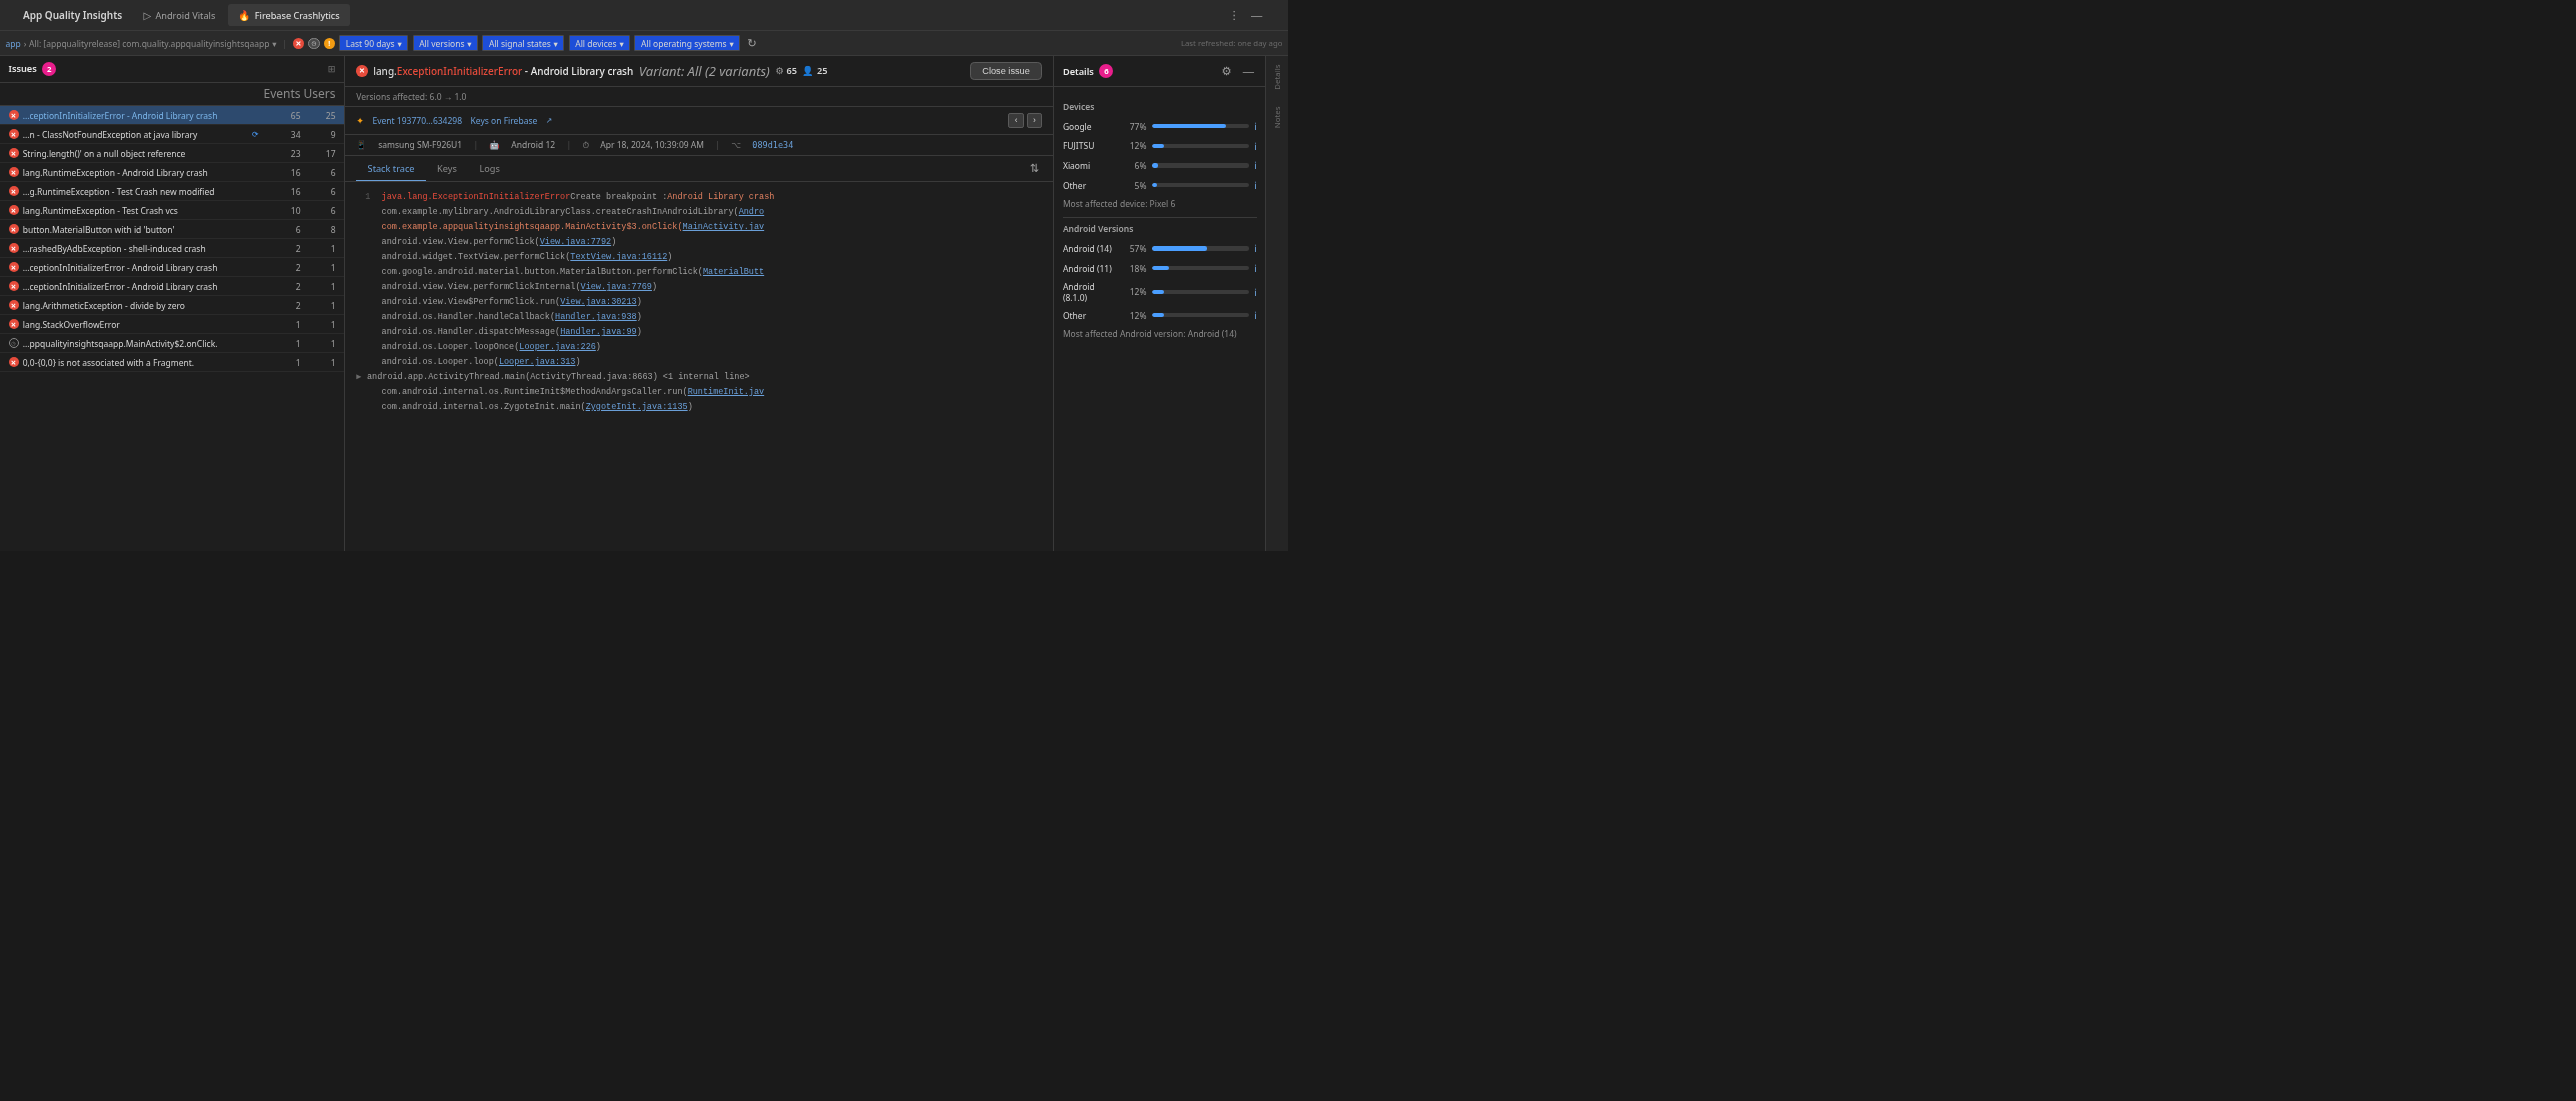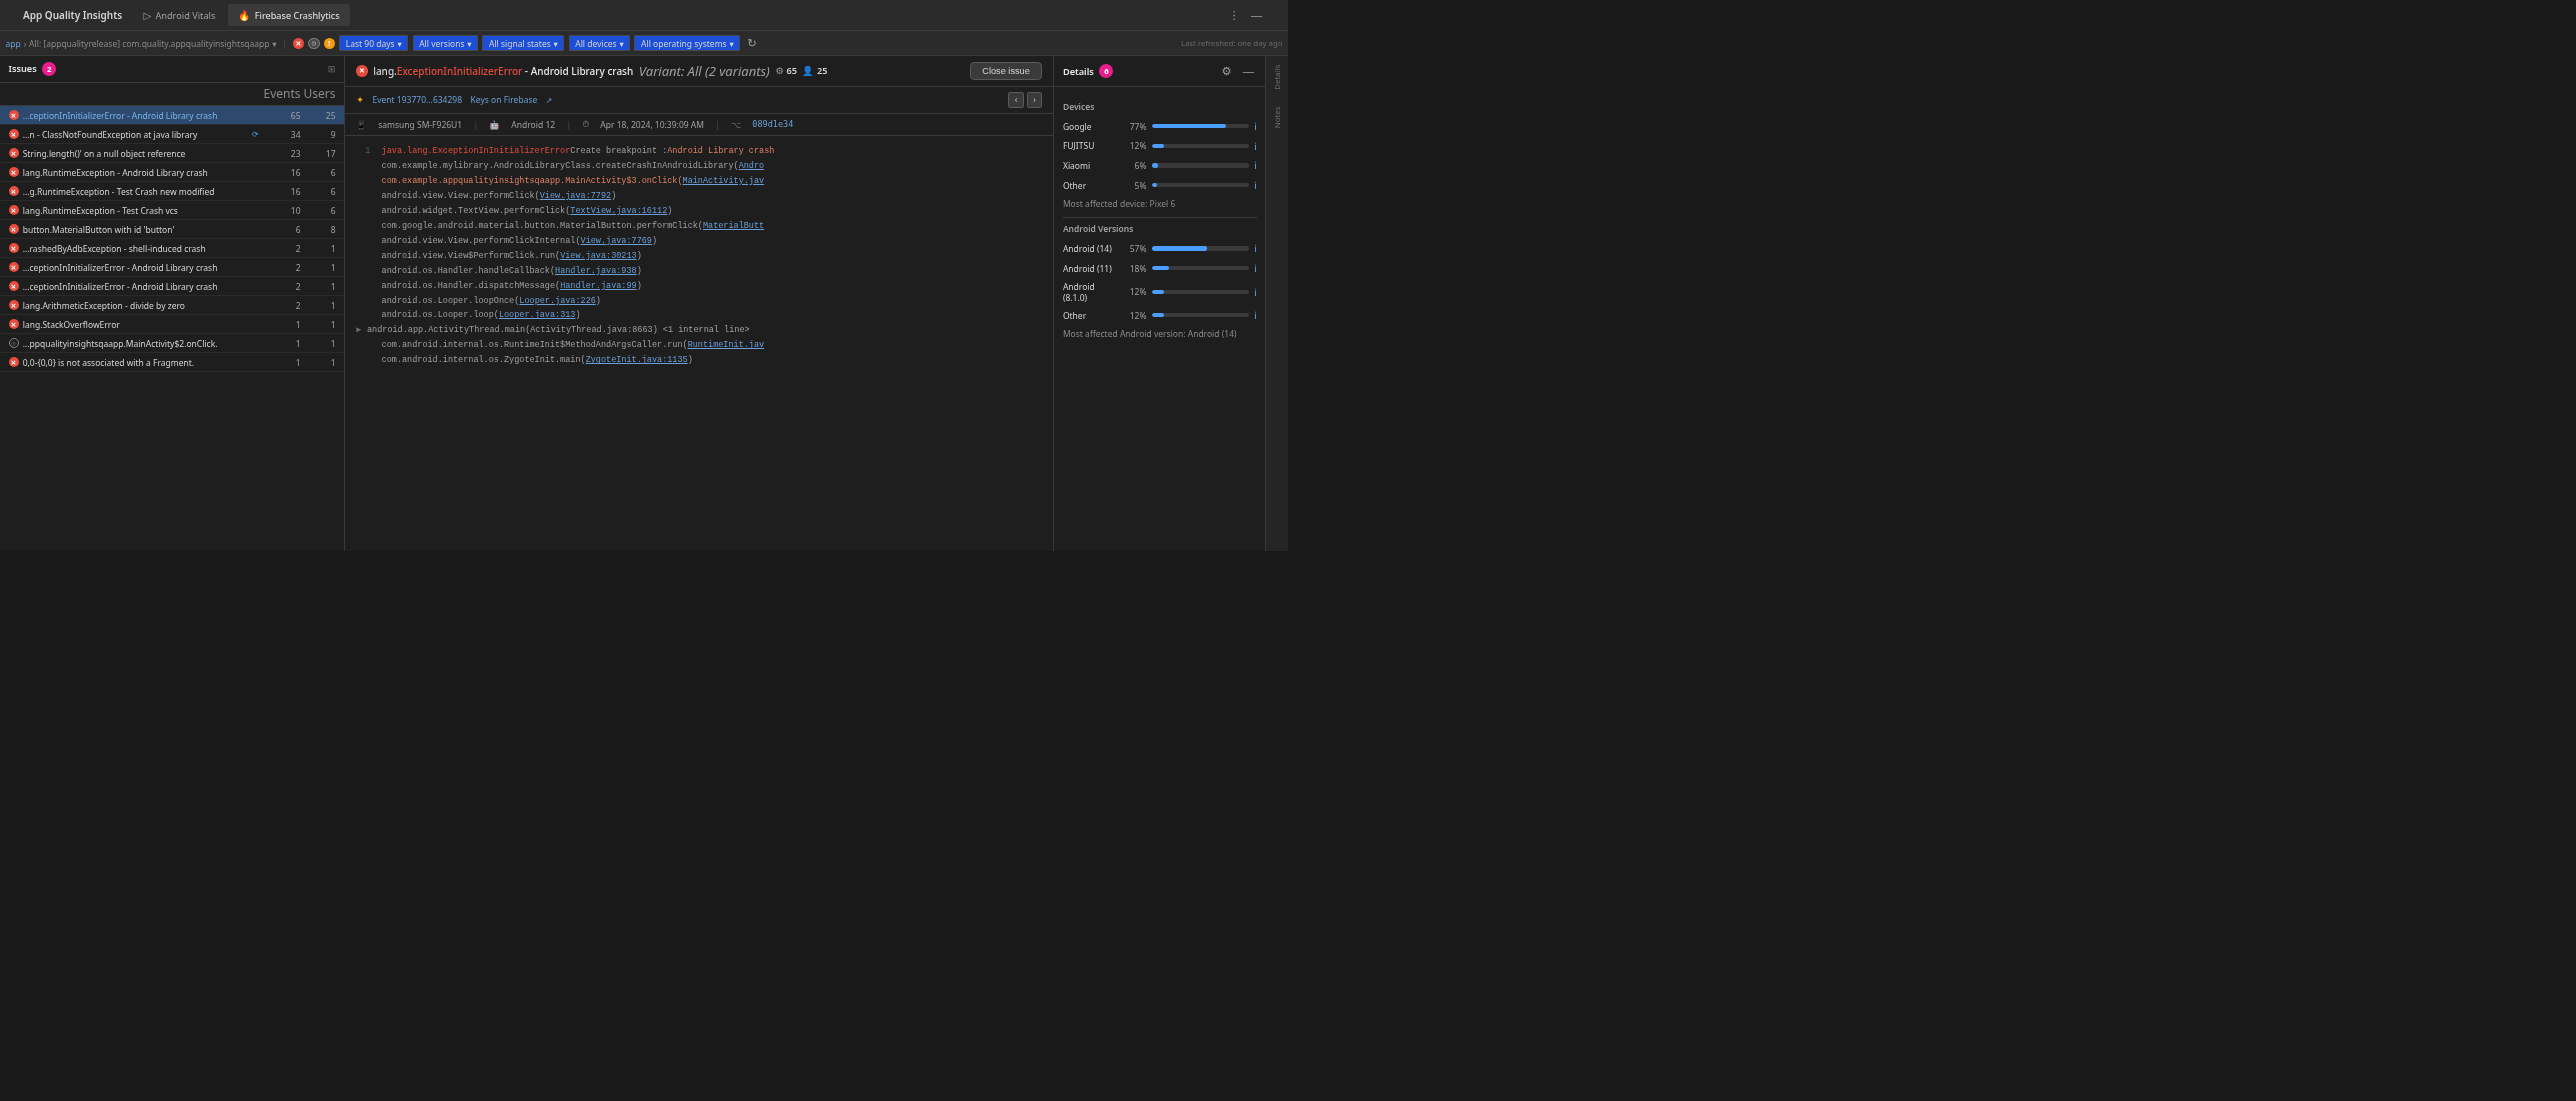--- a/index.html
+++ b/index.html
@@ -638,20 +638,23 @@
         <span style="font-size:9.2px;">⚙</span>
         <span class="stat-num">65</span>
       </div>
       <div class="stat-item">
         <span style="font-size:9.2px;">👤</span>
         <span class="stat-num">25</span>
       </div>
       <button class="close-btn">Close issue</button>
     </div>
 
+    <div class="versions-bar">
+      <span>Versions affected: 6.0 → 1.0</span>
+    </div>
 
     <div class="event-nav">
       <span style="color:#f39c12; font-size:9.2px;">✦</span>
       <span class="event-id">Event 193770...634298</span>
       <span class="firebase-link">Keys on Firebase</span>
       <span style="color:#6a9fd8; font-size:7.8px;">↗</span>
       <div class="nav-arrows">
         <button class="nav-arrow">‹</button>
         <button class="nav-arrow">›</button>
       </div>
@@ -664,20 +667,34 @@
       <span>🤖</span>
       <span>Android 12</span>
       <span style="color:#4a4a4a;">|</span>
       <span>⏱</span>
       <span>Apr 18, 2024, 10:39:09 AM</span>
       <span style="color:#4a4a4a;">|</span>
       <span style="color:#6a6a6a;">⌥</span>
       <span class="commit-hash">089d1e34</span>
     </div>
 
+    <div class="tabs-row">
+      <div class="detail-tab active">
+        <span>Stack trace</span>
+      </div>
+      <div class="detail-tab">
+        <span>Keys</span>
+      </div>
+      <div class="detail-tab">
+        <span>Logs</span>
+      </div>
+      <div style="margin-left:auto; display:flex; align-items:center; gap:2.8px;">
+        <button class="icon-btn">⇅</button>
+      </div>
+    </div>
 
     <div class="stack-area">
       <div class="stack-line">
         <span class="line-num">1</span>
         <span class="err-class">java.lang.ExceptionInInitializerError</span>
         <span style="color:#a0a0a0;"> Create breakpoint : </span>
         <span class="err-msg">Android Library crash</span>
       </div>
       <div class="stack-line">
         <span class="line-num"></span>

